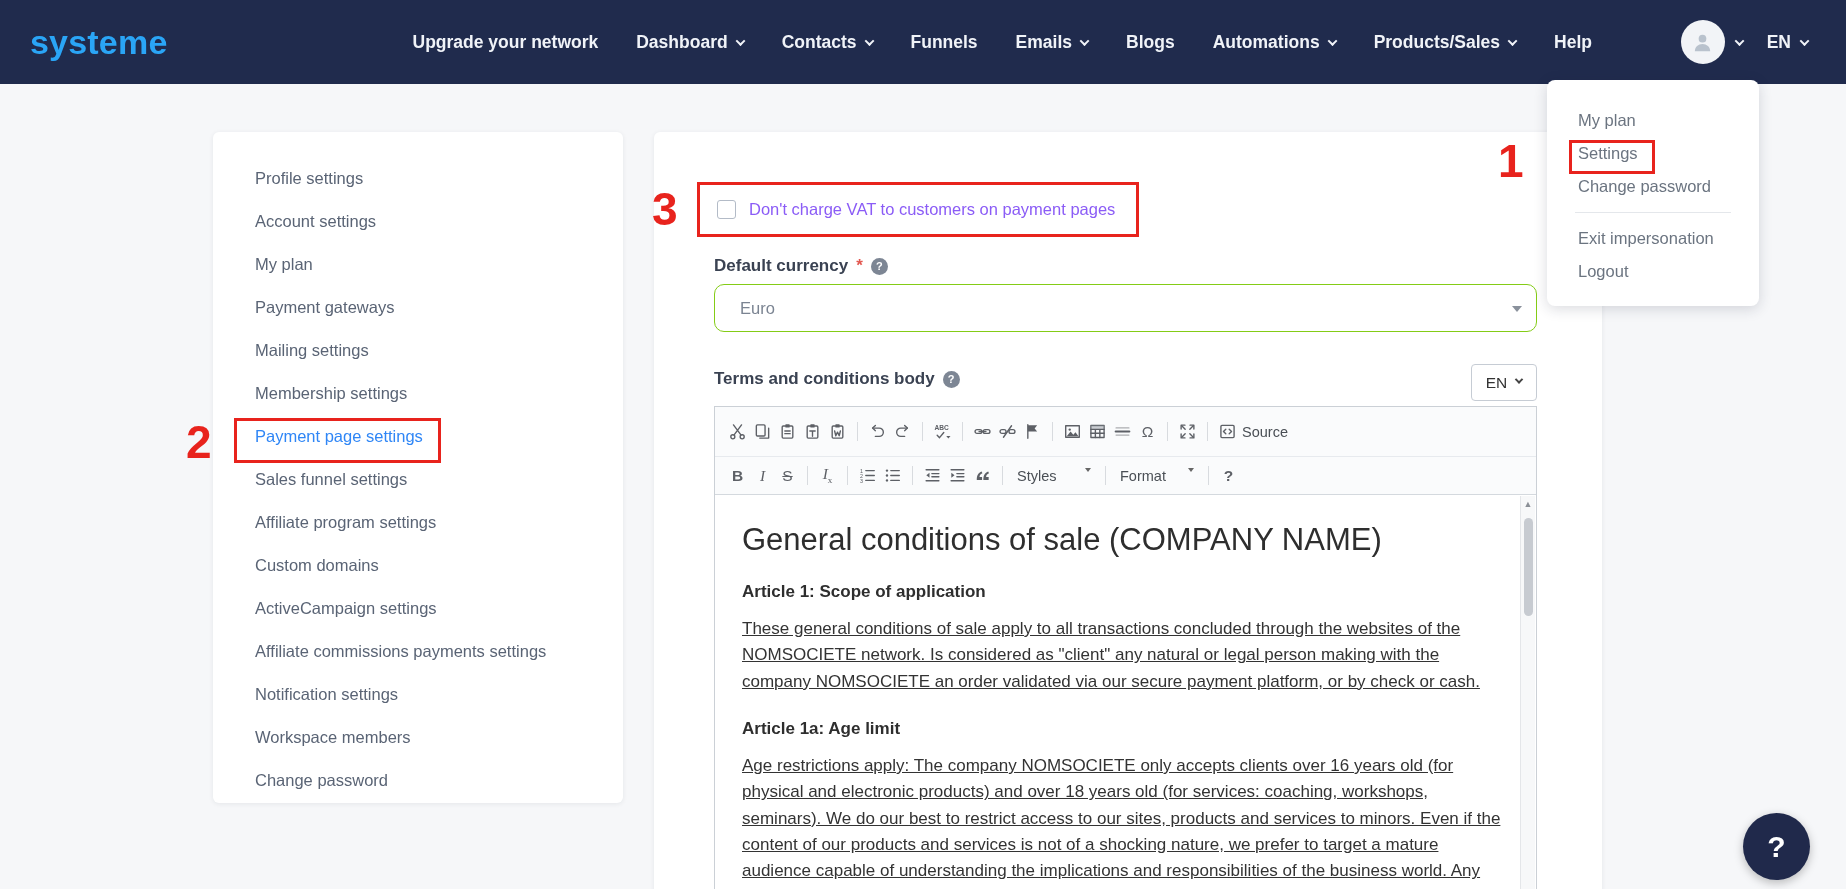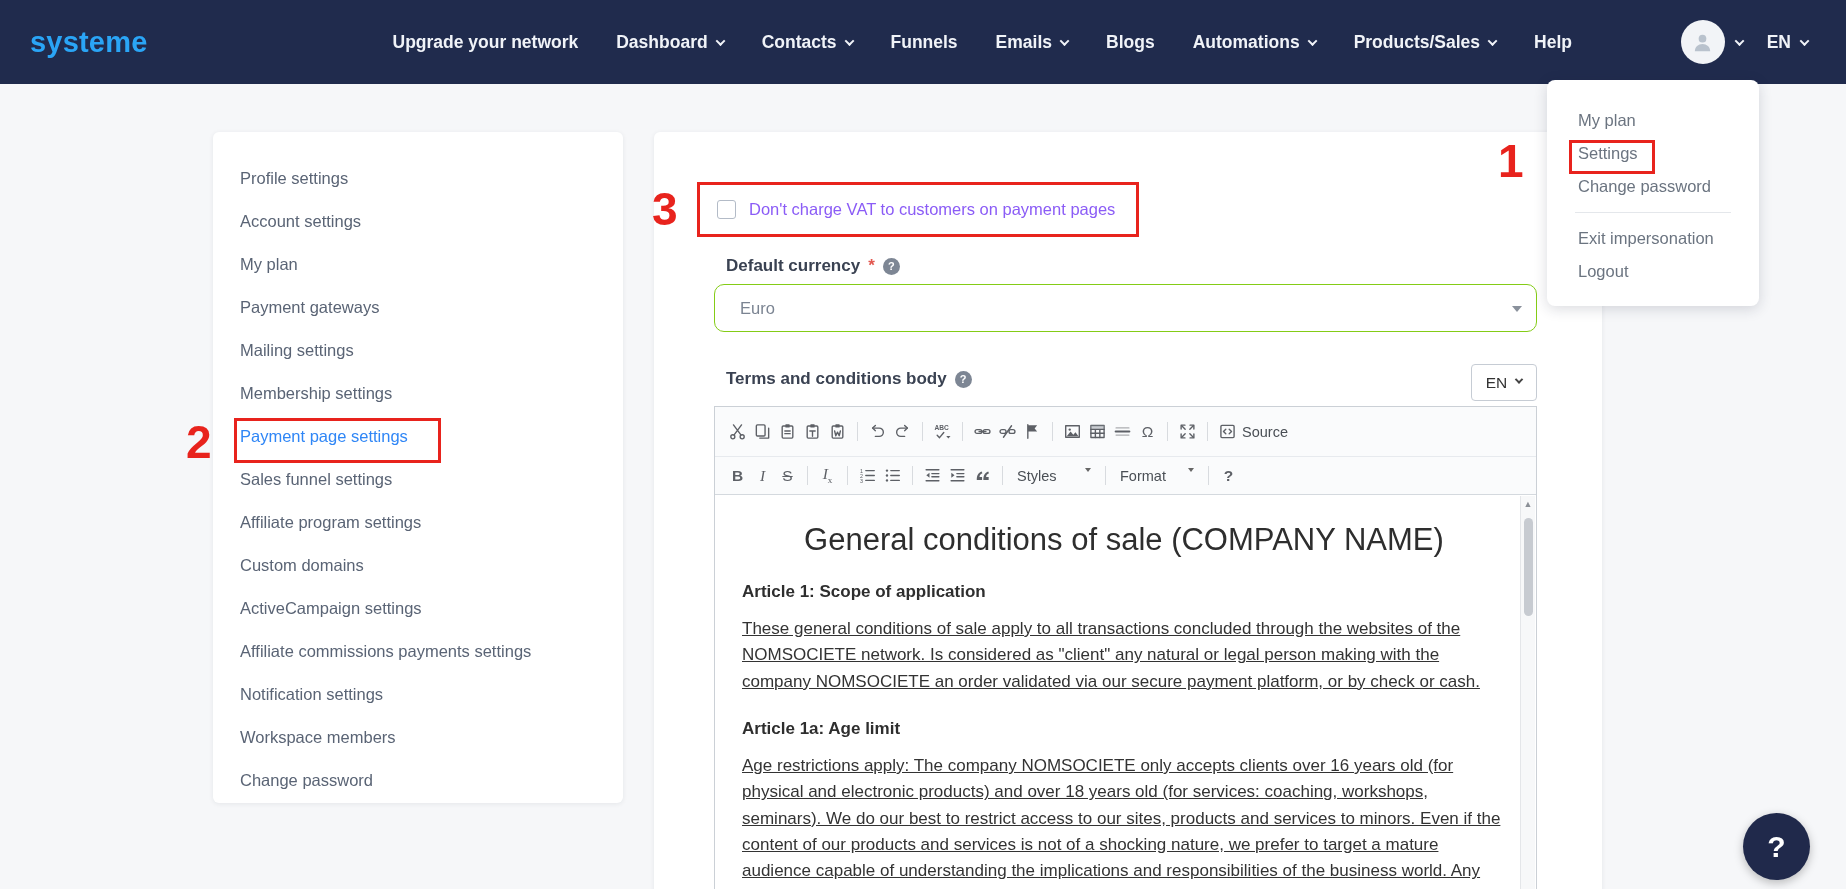--- a/index.html
+++ b/index.html
@@ -9,21 +9,21 @@
     background:#f6f7f9;
     font-family:"Liberation Sans", sans-serif;
   }
   .canvas { position:absolute; inset:0; overflow:hidden; }
 
   
   .navbar {
     position:absolute; top:0; left:0; width:1846px; height:84px;
     background:#202b4d; display:flex; align-items:center; z-index:10;
   }
-  .logo { margin-left:30px; font-size:29px; font-weight:800; color:#2aa5f6; letter-spacing:.2px; cursor:pointer; }
+  .logo { margin-left:30px; font-size:34px; font-weight:800; color:#2aa5f6; letter-spacing:.2px; cursor:pointer; }
   .nav-items { margin-left:245px; display:flex; align-items:center; gap:38px; }
   .nav-item { display:flex; align-items:center; gap:9px; color:#f0f3f8; font-size:17.5px; font-weight:600; cursor:pointer; white-space:nowrap; }
   .chev { display:inline-block; width:7px; height:7px; border-right:2px solid currentColor; border-bottom:2px solid currentColor; transform:rotate(45deg) translate(-1px,-1px); }
   .nav-right { margin-left:auto; margin-right:38px; display:flex; align-items:center; gap:24px; color:#f0f3f8; }
   .avatar-wrap { display:flex; align-items:center; gap:11px; cursor:pointer; }
   .avatar { width:44px; height:44px; border-radius:50%; background:#f2f4f7; display:flex; align-items:center; justify-content:center; overflow:hidden; }
   .lang { display:flex; align-items:center; gap:10px; font-size:17.5px; font-weight:700; cursor:pointer; }
 
   
   .user-menu {
@@ -33,37 +33,37 @@
   }
   .menu-item { height:33px; display:flex; align-items:center; padding-left:31px; font-size:16.5px; color:#6b7480; cursor:pointer; white-space:nowrap; }
   .menu-divider { margin:9px 28px; border-top:1px solid #e4e7eb; }
 
   
   .sidebar {
     position:absolute; left:213px; top:132px; width:410px; height:671px;
     background:#fff; border-radius:6px; box-shadow:0 1px 5px rgba(25,34,56,.08);
   }
   .sidebar ul { margin:0; padding:25px 0 0; list-style:none; }
-  .sidebar li { height:43px; display:flex; align-items:center; padding-left:27px; font-size:16.5px; color:#5a6475; cursor:pointer; white-space:nowrap; }
+  .sidebar li { height:43px; display:flex; align-items:center; padding-left:42px; font-size:16.5px; color:#5a6475; cursor:pointer; white-space:nowrap; }
   .sidebar li.active { color:#2f86f6; }
 
   
   .main-card {
     position:absolute; left:654px; top:132px; width:948px; height:810px;
     background:#fff; border-radius:6px; box-shadow:0 1px 5px rgba(25,34,56,.08);
   }
   .vat-box {
     position:absolute; left:43px; top:50px; width:442px; height:55px;
     border:3px solid #e8231d; display:flex; align-items:center;
   }
   .vat-row { display:flex; align-items:center; gap:13px; margin-left:17px; cursor:pointer; }
   .checkbox { width:19px; height:19px; border:1px solid #b3bbc7; border-radius:3px; background:#fff; flex:none; }
   .vat-label { font-size:16.5px; color:#8b5cf6; white-space:nowrap; }
 
-  .field-label { position:absolute; left:72px; display:flex; align-items:center; gap:8px; font-size:17px; font-weight:bold; color:#3a4252; }
+  .field-label { position:absolute; left:60px; display:flex; align-items:center; gap:8px; font-size:17px; font-weight:bold; color:#3a4252; }
   .lbl-currency { top:124px; }
   .lbl-terms { top:237px; }
   .req { color:#e2574f; font-weight:bold; }
   .help-icon { width:17px; height:17px; border-radius:50%; background:#7d8694; color:#fff; font-size:11px; font-weight:bold; display:inline-flex; align-items:center; justify-content:center; cursor:pointer; }
 
   .currency-select {
     position:absolute; left:60px; top:152px; width:823px; height:48px;
     border:1px solid #84cc16; border-radius:10px; background:#fff;
     display:flex; align-items:center; cursor:pointer;
   }
@@ -94,21 +94,21 @@
   .t-ic { font-size:15.5px; color:#5d6066; line-height:1; }
   .combo { display:inline-flex; align-items:flex-start; justify-content:space-between; min-width:88px; padding:2px 7px; cursor:pointer; }
   .combo-label { font-size:14.5px; color:#4a4f55; }
   .tri { width:0; height:0; border-left:3.5px solid transparent; border-right:3.5px solid transparent; border-top:4.5px solid #666; margin-left:10px; }
 
   .editor-content {
     position:absolute; top:89px; left:1px; right:16px; bottom:1px;
     background:#fff; overflow:hidden; padding:0 14px 0 26px;
     color:#333; cursor:text;
   }
-  .editor-content h1 { font-size:31px; font-weight:500; color:#2e2e2e; margin:26px 0 20px;text-align:center; }
+  .editor-content h1 { font-size:31px; font-weight:500; color:#2e2e2e; margin:26px 0 20px; }
   .section-title { font-size:17px; font-weight:bold; color:#2e2e2e; margin:24px 0 0; }
   .section-body { font-size:17px; line-height:1.55; margin:14px 0 8px;text-decoration:underline; }
 
   .editor-scrollbar { position:absolute; right:1px; top:89px; bottom:1px; width:15px; background:#f7f8f9; border-left:1px solid #e4e6e9; cursor:pointer; }
   .sb-arrow { position:absolute; top:3px; left:0; right:0; text-align:center; font-size:9px; color:#8a8f96; }
   .sb-thumb { position:absolute; top:22px; left:2.5px; width:9px; height:98px; background:#c7cbd1; border-radius:5px; }
 
   
   .red-frame { position:absolute; border:3px solid #e8231d; z-index:70; pointer-events:none; }
   .frame-settings { left:1569px; top:140px; width:86px; height:34px; }

